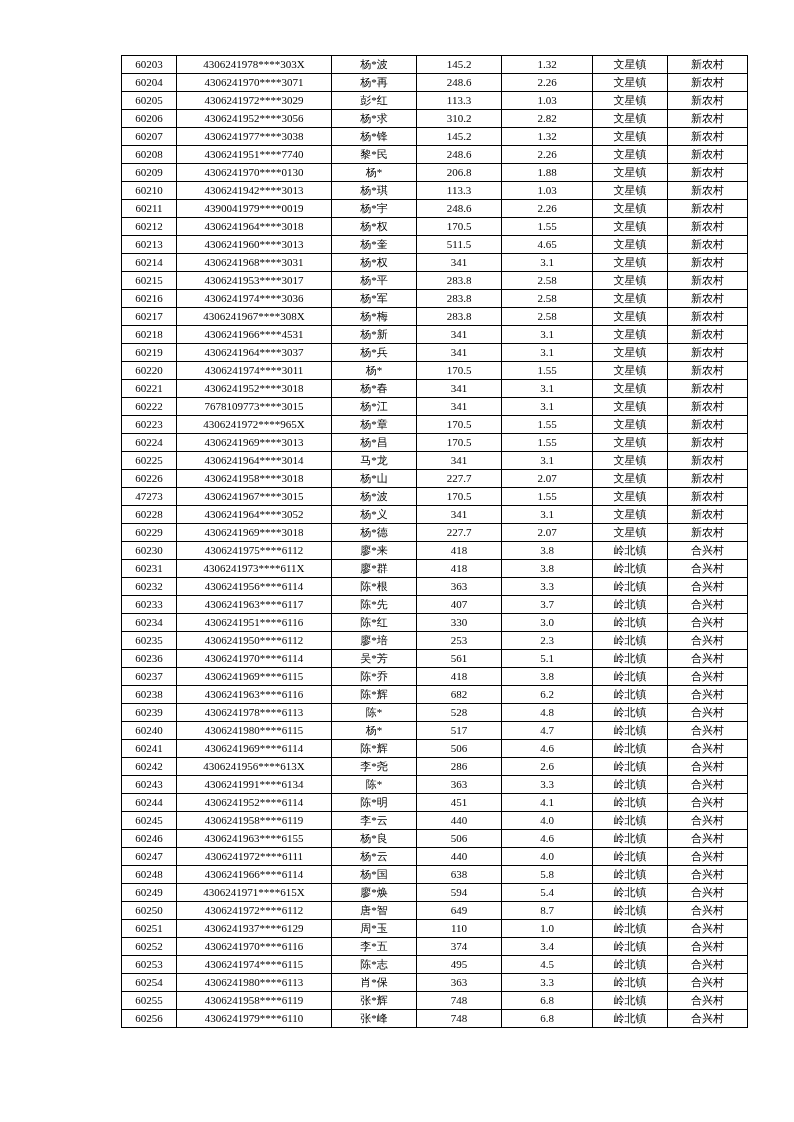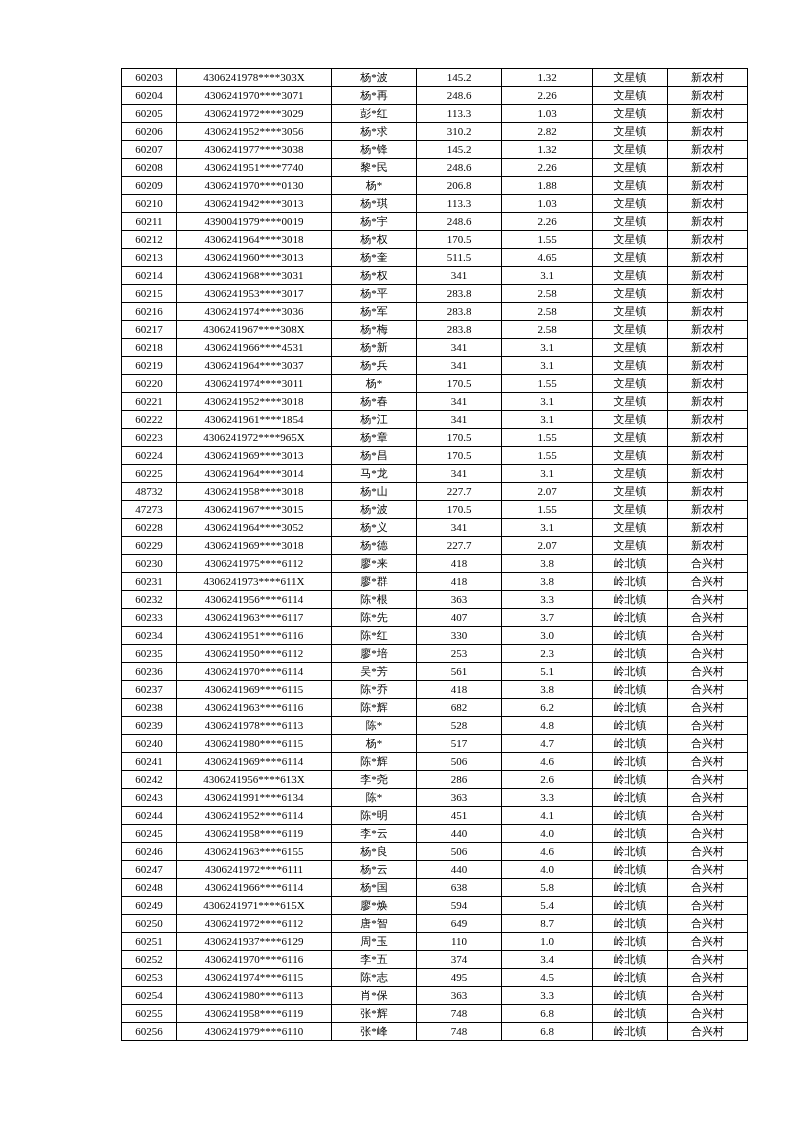--- a/index.html
+++ b/index.html
@@ -10,21 +10,21 @@
     width: 794px;
     height: 1122px;
     background: #ffffff;
     position: relative;
     font-family: "Liberation Serif", "DejaVu Serif", serif;
     color: #000000;
   }
   .sheet {
     position: absolute;
     left: 85px;
-    top: 68px;
+    top: 55px;
     width: 626px;
     padding-left: 36px;
   }
   table.data-table {
     border-collapse: collapse;
     table-layout: fixed;
     width: 100%;
   }
   table.data-table td {
     border: 1px solid #000000;
@@ -219,21 +219,21 @@
           <td>60221</td>
           <td>4306241952****3018</td>
           <td>杨*春</td>
           <td>341</td>
           <td>3.1</td>
           <td>文星镇</td>
           <td>新农村</td>
         </tr>
         <tr>
           <td>60222</td>
-          <td>4306241961****1854</td>
+          <td>7678109773****3015</td>
           <td>杨*江</td>
           <td>341</td>
           <td>3.1</td>
           <td>文星镇</td>
           <td>新农村</td>
         </tr>
         <tr>
           <td>60223</td>
           <td>4306241972****965X</td>
           <td>杨*章</td>
@@ -254,21 +254,21 @@
         <tr>
           <td>60225</td>
           <td>4306241964****3014</td>
           <td>马*龙</td>
           <td>341</td>
           <td>3.1</td>
           <td>文星镇</td>
           <td>新农村</td>
         </tr>
         <tr>
-          <td>48732</td>
+          <td>60226</td>
           <td>4306241958****3018</td>
           <td>杨*山</td>
           <td>227.7</td>
           <td>2.07</td>
           <td>文星镇</td>
           <td>新农村</td>
         </tr>
         <tr>
           <td>47273</td>
           <td>4306241967****3015</td>

